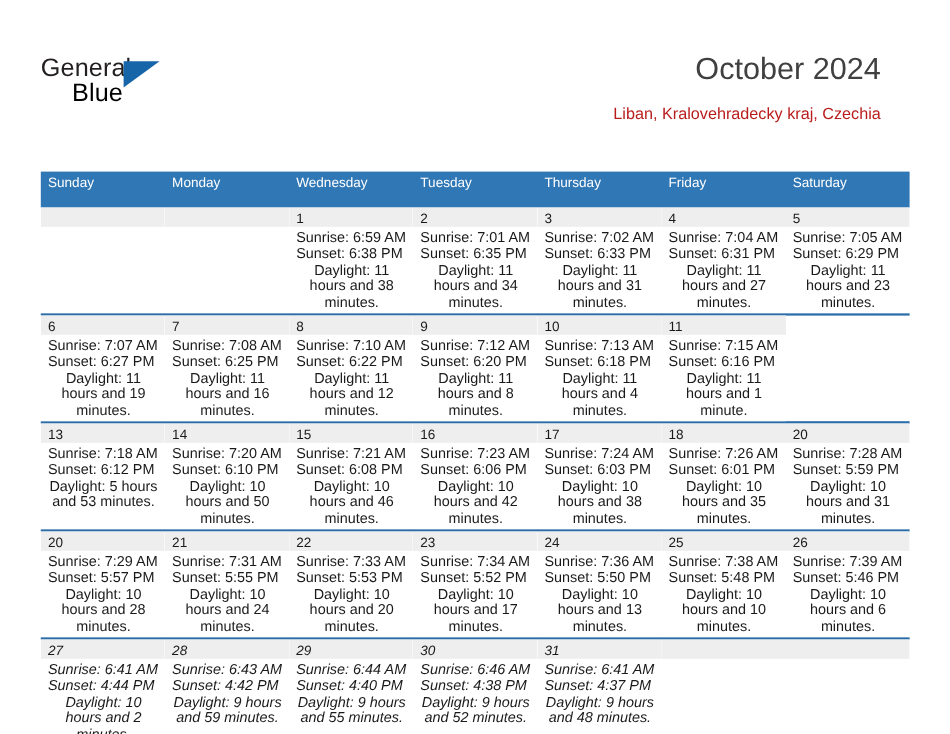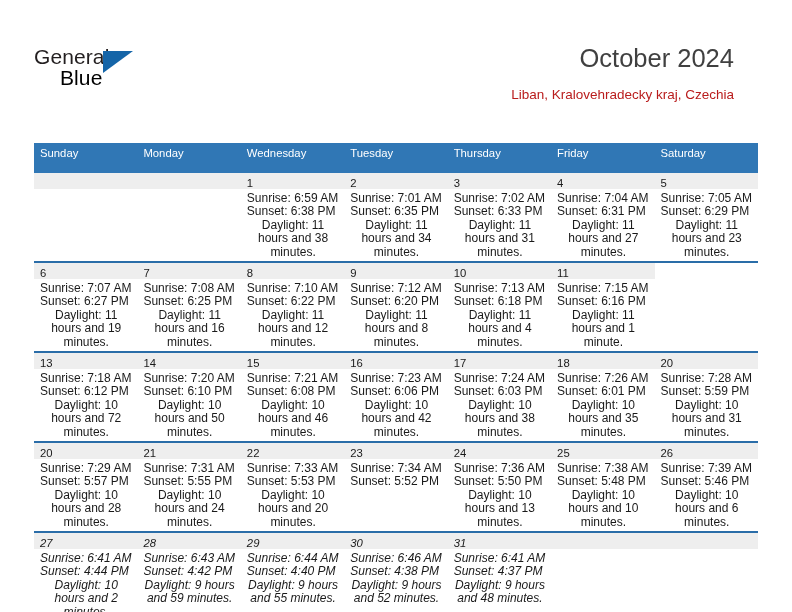--- a/index.html
+++ b/index.html
@@ -288,21 +288,21 @@
               <div class="wrap">Daylight: 11 hours and 1 minute.</div>
             </div>
           </div>
         </div>
         <div class="week-row">
           <div class="day-cell">
             <div class="day-band"><span class="day-num">13</span></div>
             <div class="day-info">
               <div>Sunrise: 7:18 AM</div>
               <div>Sunset: 6:12 PM</div>
-              <div class="wrap">Daylight: 10 hours and 72 minutes.</div>
+              <div class="wrap">Daylight: 5 hours and 53 minutes.</div>
             </div>
           </div>
           <div class="day-cell">
             <div class="day-band"><span class="day-num">14</span></div>
             <div class="day-info">
               <div>Sunrise: 7:20 AM</div>
               <div>Sunset: 6:10 PM</div>
               <div class="wrap">Daylight: 10 hours and 50 minutes.</div>
             </div>
           </div>
@@ -370,20 +370,21 @@
               <div>Sunrise: 7:33 AM</div>
               <div>Sunset: 5:53 PM</div>
               <div class="wrap">Daylight: 10 hours and 20 minutes.</div>
             </div>
           </div>
           <div class="day-cell">
             <div class="day-band"><span class="day-num">23</span></div>
             <div class="day-info">
               <div>Sunrise: 7:34 AM</div>
               <div>Sunset: 5:52 PM</div>
+              <div class="wrap">Daylight: 10 hours and 17 minutes.</div>
             </div>
           </div>
           <div class="day-cell">
             <div class="day-band"><span class="day-num">24</span></div>
             <div class="day-info">
               <div>Sunrise: 7:36 AM</div>
               <div>Sunset: 5:50 PM</div>
               <div class="wrap">Daylight: 10 hours and 13 minutes.</div>
             </div>
           </div>

